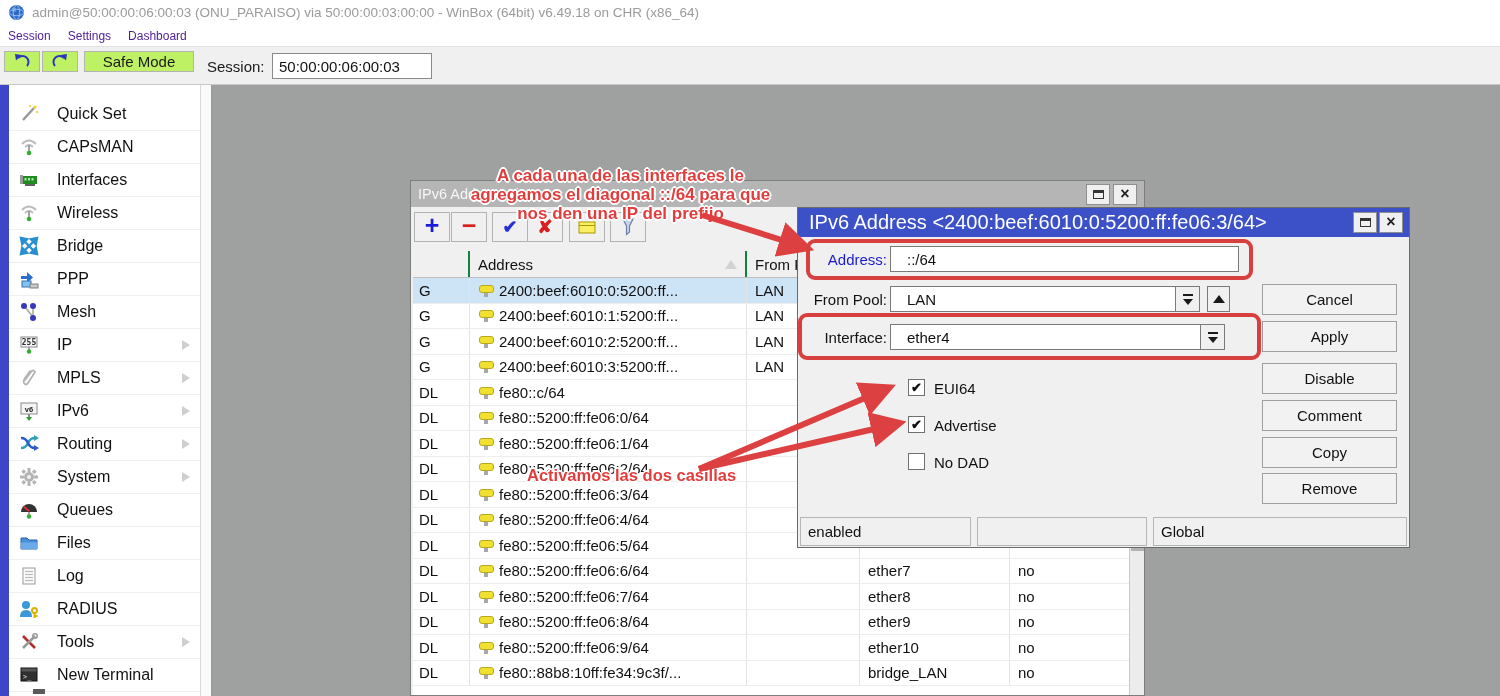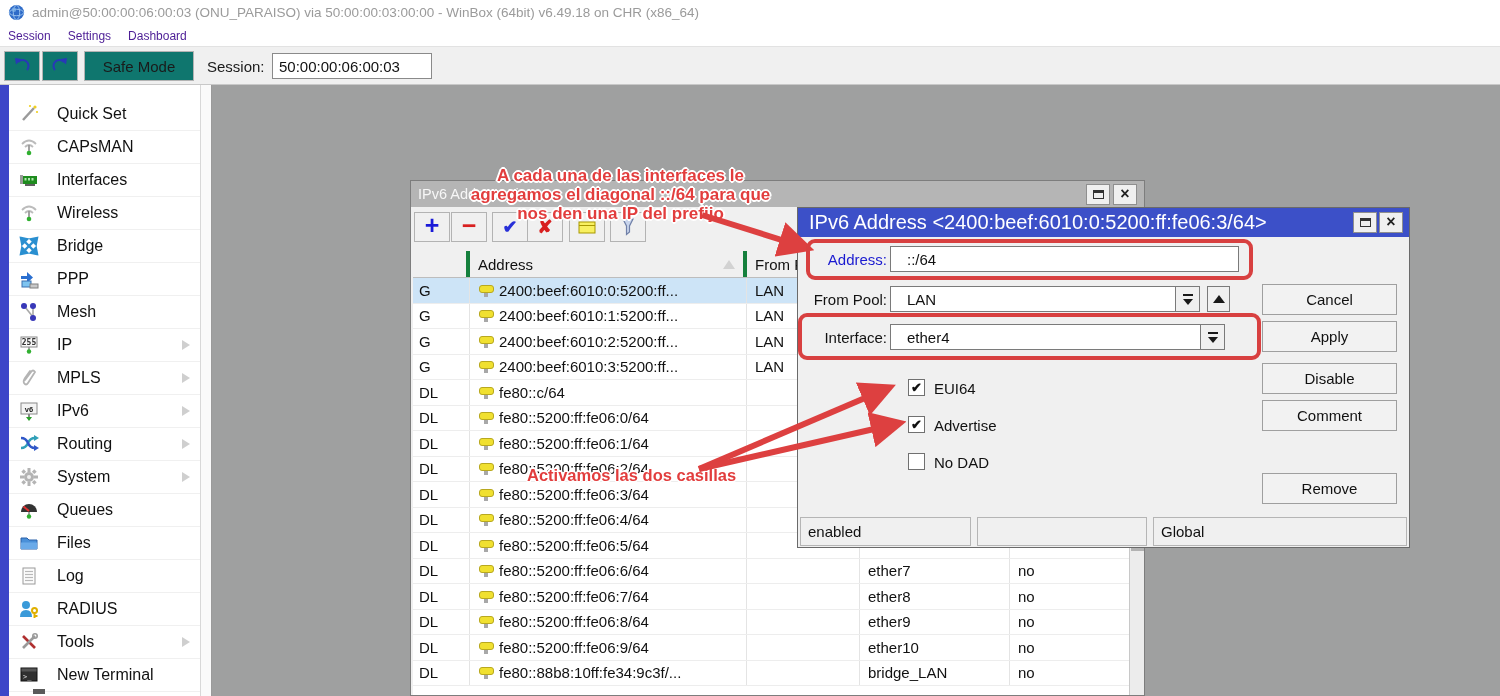--- a/index.html
+++ b/index.html
@@ -10,21 +10,21 @@
   .app-titlebar { position:absolute; left:0; top:0; width:1500px; height:25px; background:#ffffff; display:flex; align-items:center; }
   .globe { width:17px; height:17px; margin-left:8px; }
   .app-title { margin-left:7px; font-size:13.5px; color:#9b9b9b; }
 
   
   .menubar { position:absolute; left:0; top:25px; width:1500px; height:21px; background:#ffffff; display:flex; align-items:center; gap:17px; padding-left:8px; }
   .menu-item { font-size:12px; color:#4c1d95; }
 
   
   .toolbar { position:absolute; left:0; top:46px; width:1500px; height:39px; background:#f0f0f0; border-top:1px solid #e2e2e2; border-bottom:1px solid #c8c8c8; }
-  .tb-btn { position:absolute; top:4px; height:30px; background:#0f766e; border:1px solid #b3b3b3; display:flex; align-items:center; justify-content:center; }
+  .tb-btn { position:absolute; top:4px; height:21px; background:#bef264; border:1px solid #b3b3b3; display:flex; align-items:center; justify-content:center; }
   .tb-undo { left:4px; width:36px; }
   .tb-redo { left:42px; width:36px; }
   .tb-safemode { left:84px; width:110px; font-size:15px; color:#1a1a1a; }
   .tb-session-label { position:absolute; left:207px; top:11px; font-size:15px; color:#1a1a1a; }
   .tb-session-value { position:absolute; left:272px; top:6px; width:160px; height:26px; background:#fff; border:1px solid #8a8a8a; font-size:15px; color:#111; display:flex; align-items:center; padding-left:6px; }
 
   
   .accent-bar { position:absolute; left:0; top:85px; width:9px; height:611px; background:#3d46c8; }
   .sidebar { position:absolute; left:9px; top:85px; width:191px; height:611px; background:#ffffff; overflow:hidden; }
   .sb-scroll { position:absolute; left:200px; top:85px; width:12px; height:611px; background:#fafafa; border-left:1px solid #d8d8d8; border-right:1px solid #9a9a9a; }
@@ -48,21 +48,21 @@
   .max-glyph { width:11px; height:9px; border:1.5px solid #333; border-top:3px solid #333; }
   .close-glyph { font-size:16px; font-weight:bold; color:#222; line-height:1; margin-top:-2px; }
   .lwin-toolbar { position:absolute; left:0; top:26px; width:733px; height:42px; }
   .lt-btn { position:absolute; top:5px; width:36px; height:30px; background:#f0f0f0; border:1px solid #b3b3b3; display:flex; align-items:center; justify-content:center; }
   .g-add { font-size:25px; font-weight:bold; color:#1a1ad8; line-height:1; margin-top:-3px; }
   .g-remove { font-size:25px; font-weight:bold; color:#d82020; line-height:1; margin-top:-4px; }
   .g-enable { font-size:18px; font-weight:bold; color:#2830d8; }
   .g-disable { font-size:18px; font-weight:bold; color:#d82020; }
 
   .lwin-header { position:absolute; left:2px; top:70px; width:716px; height:27px; background:#f0f0f0; border-bottom:1px solid #bdbdbd; display:flex; font-size:15px; color:#111; }
-  .hc { border-right:4px solid #15803d; display:flex; align-items:center; padding-left:8px; position:relative; }
+  .hc { border-right:2px solid #15803d; display:flex; align-items:center; padding-left:8px; position:relative; }
   .hc-flags { width:57px; }
   .hc-addr { width:277px; }
   .hc-pool { width:113px; }
   .hc-iface { width:150px; }
   .hc-adv { width:115px; border-right:none; }
   .sort-tri { position:absolute; right:8px; width:0; height:0; border-left:6px solid transparent; border-right:6px solid transparent; border-bottom:9px solid #d2d2d2; }
 
   .lwin-body { position:absolute; left:2px; top:97px; width:716px; height:417px; background:#ffffff; overflow:hidden; }
   .trow { display:flex; height:25.5px; border-bottom:1px solid #ededed; font-size:15px; color:#111; background:#fff; }
   .trow.selected { background:#cde4f7; }
@@ -586,20 +586,21 @@
     <span class="cb-label" style="left:136px; top:172px">EUI64</span>
     <div class="cb-box" style="left:110px; top:208px">✔</div>
     <span class="cb-label" style="left:136px; top:209px">Advertise</span>
     <div class="cb-box" style="left:110px; top:245px"></div>
     <span class="cb-label" style="left:136px; top:246px">No DAD</span>
 
     <div class="dlg-btn" style="top:76px">Cancel</div>
     <div class="dlg-btn" style="top:113px">Apply</div>
     <div class="dlg-btn" style="top:155px">Disable</div>
     <div class="dlg-btn" style="top:192px">Comment</div>
+    <div class="dlg-btn" style="top:229px">Copy</div>
     <div class="dlg-btn" style="top:265px">Remove</div>
 
     <div class="dlg-status">
       <div class="st-cell st-1">enabled</div>
       <div class="st-cell st-2"></div>
       <div class="st-cell st-3">Global</div>
     </div>
   </div>
 
   <div class="overlay">

